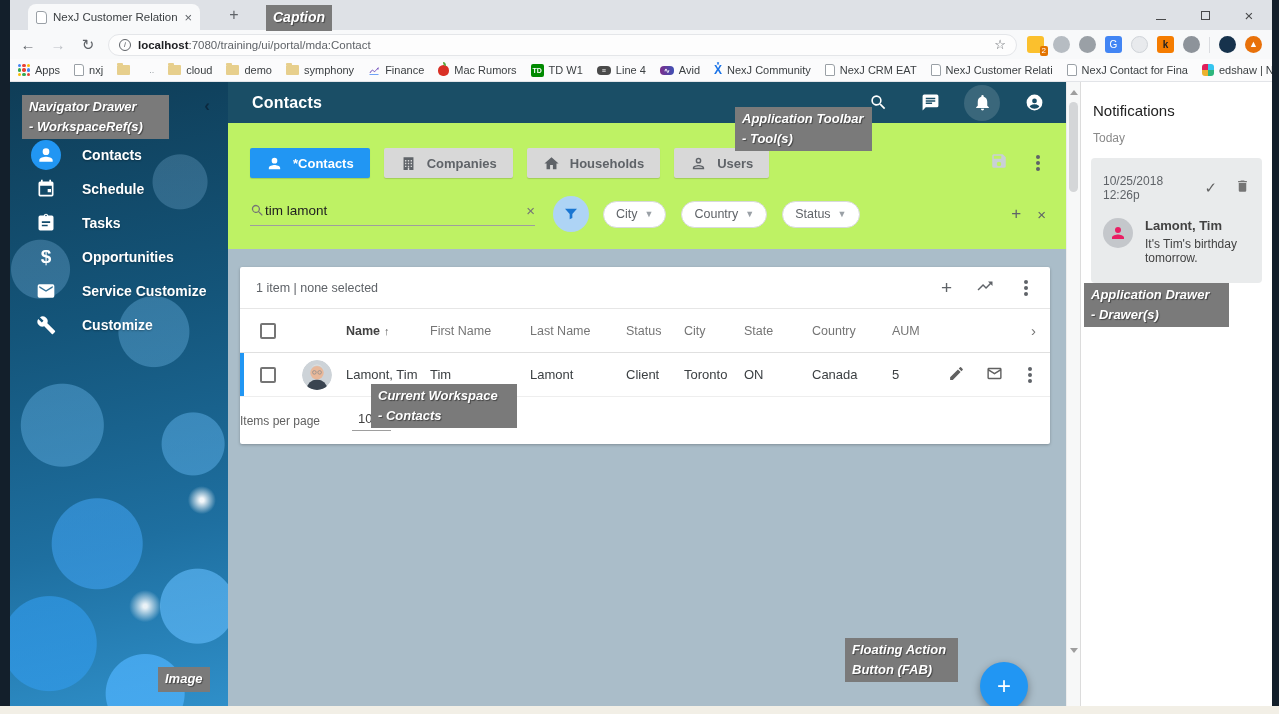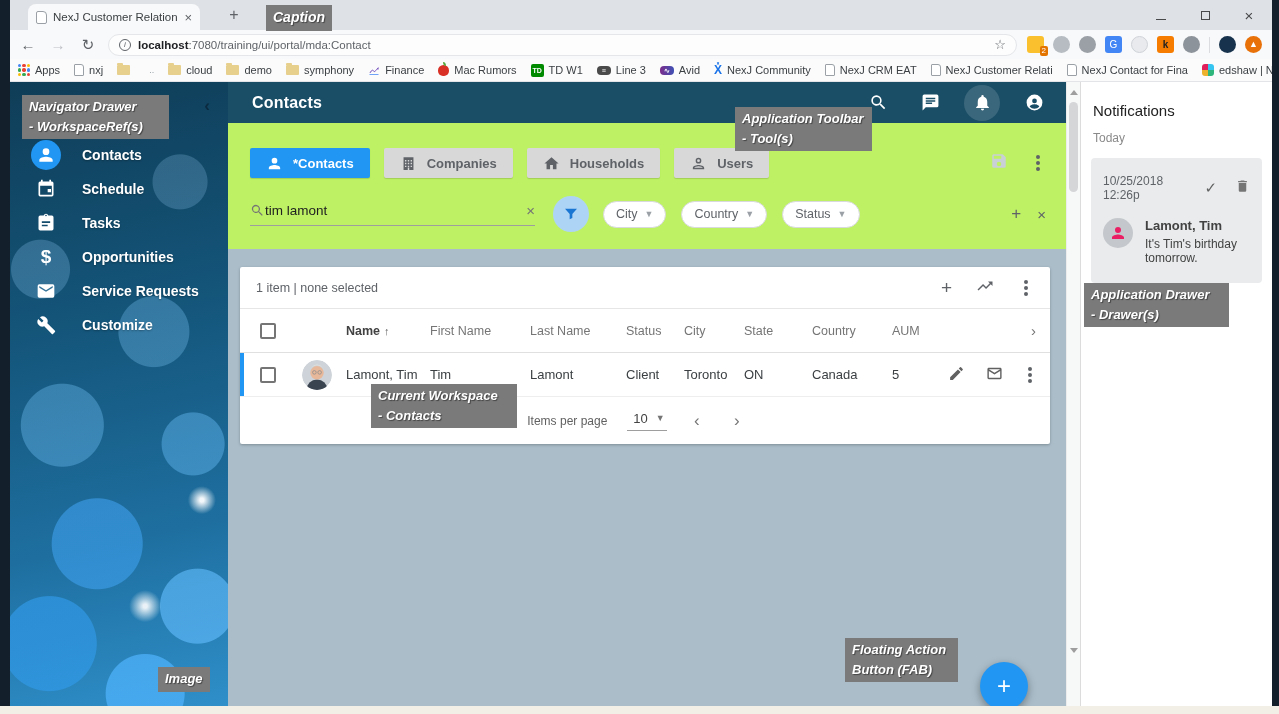--- a/index.html
+++ b/index.html
@@ -120,21 +120,21 @@
   .thead { height:44px; border-bottom:1px solid #e0e0e0; font-size:12.5px; color:#757575; }
   .thead .cname { color:#424242; font-weight:700; }
   .sort-arrow { font-size:11px; color:#616161; margin-left:4px; }
   .th-chevron { text-align:right; padding-right:14px; color:#757575; font-size:15px; }
   .checkbox { width:16px; height:16px; border:2px solid #757575; border-radius:2px; margin-left:20px; }
   .trow { height:44px; border-bottom:1px solid #eee; font-size:13px; color:#3c4043; position:relative; }
   .trow::before { content:""; position:absolute; left:0; top:0; bottom:0; width:4px; background:#2196f3; }
   .avatar { width:30px; height:30px; border-radius:50%; overflow:hidden; margin-left:12px; }
   .row-icons { display:flex; align-items:center; gap:21px; justify-content:flex-end; padding-right:14px; }
   .row-icons svg { width:17px; height:17px; fill:#616161; }
-  .pag-row { height:47px; display:flex; align-items:center; justify-content:center; gap:20px; padding-right:16px; }
+  .pag-row { height:47px; display:flex; align-items:center; justify-content:flex-start; gap:32px; padding-right:16px; }
   .pag-label { font-size:12px; color:#616161; }
   .pag-select { display:flex; align-items:center; gap:8px; border-bottom:1px solid #9e9e9e; padding:0 2px 4px 6px; }
   .pag-value { font-size:13px; color:#424242; }
   .pag-caret { font-size:9px; color:#757575; }
   .pag-chev { font-size:17px; color:#757575; width:20px; text-align:center; }
 
   .fab { position:absolute; left:752px; top:413px; width:48px; height:48px; border-radius:50%; background:#2196f3; box-shadow:0 3px 8px rgba(0,0,0,.35); display:flex; align-items:center; justify-content:center; color:#fff; font-size:24px; font-weight:400; }
 
   
   .scroll-col { width:14px; flex:none; background:#f7f8f8; border-left:1px solid #ececec; position:relative; }
@@ -255,21 +255,21 @@
       <span class="bm">
           <span class="ic-apple"></span>
           <span class="bm-label">Mac Rumors</span>
         </span>
       <span class="bm">
           <span class="ic-sq" style="background:#008a00;">TD</span>
           <span class="bm-label">TD W1</span>
         </span>
       <span class="bm">
           <span class="ic-sq" style="background:#4a4a4a;width:14px;height:9px;border-radius:4px;line-height:9px;">≡</span>
-          <span class="bm-label">Line 3</span>
+          <span class="bm-label">Line 4</span>
         </span>
       <span class="bm">
           <span class="ic-sq" style="background:linear-gradient(90deg,#7b2d8b,#3f51b5);width:14px;height:9px;border-radius:4px;line-height:9px;">∿</span>
           <span class="bm-label">Avid</span>
         </span>
       <span class="bm">
           <span style="color:#1a73e8;font-weight:700;font-size:12px;">X̽</span>
           <span class="bm-label">NexJ Community</span>
         </span>
       <span class="bm">
@@ -325,21 +325,21 @@
                 <span class="dollar-glyph">$</span>
               </span>
             <span class="nav-label">Opportunities</span>
           </div>
           <div class="nav-item">
             <span class="nav-icon-wrap">
                 <svg viewBox="0 0 24 24">
                   <path d="M20 4H4a2 2 0 0 0-2 2v12a2 2 0 0 0 2 2h16a2 2 0 0 0 2-2V6a2 2 0 0 0-2-2zm0 4-8 5-8-5V6l8 5 8-5z"></path>
                 </svg>
               </span>
-            <span class="nav-label">Service Requests</span>
+            <span class="nav-label">Service Customize</span>
           </div>
           <div class="nav-item">
             <span class="nav-icon-wrap">
                 <svg viewBox="0 0 24 24">
                   <path d="M22.7 19l-9.1-9.1a6 6 0 0 0-8.9-7.2L9 7 7 9 2.7 4.7a6 6 0 0 0 7.2 8.9l9.1 9.1a1 1 0 0 0 1.4 0l2.3-2.3a1 1 0 0 0 0-1.4z"></path>
                 </svg>
               </span>
             <span class="nav-label">Customize</span>
           </div>
         </div>

